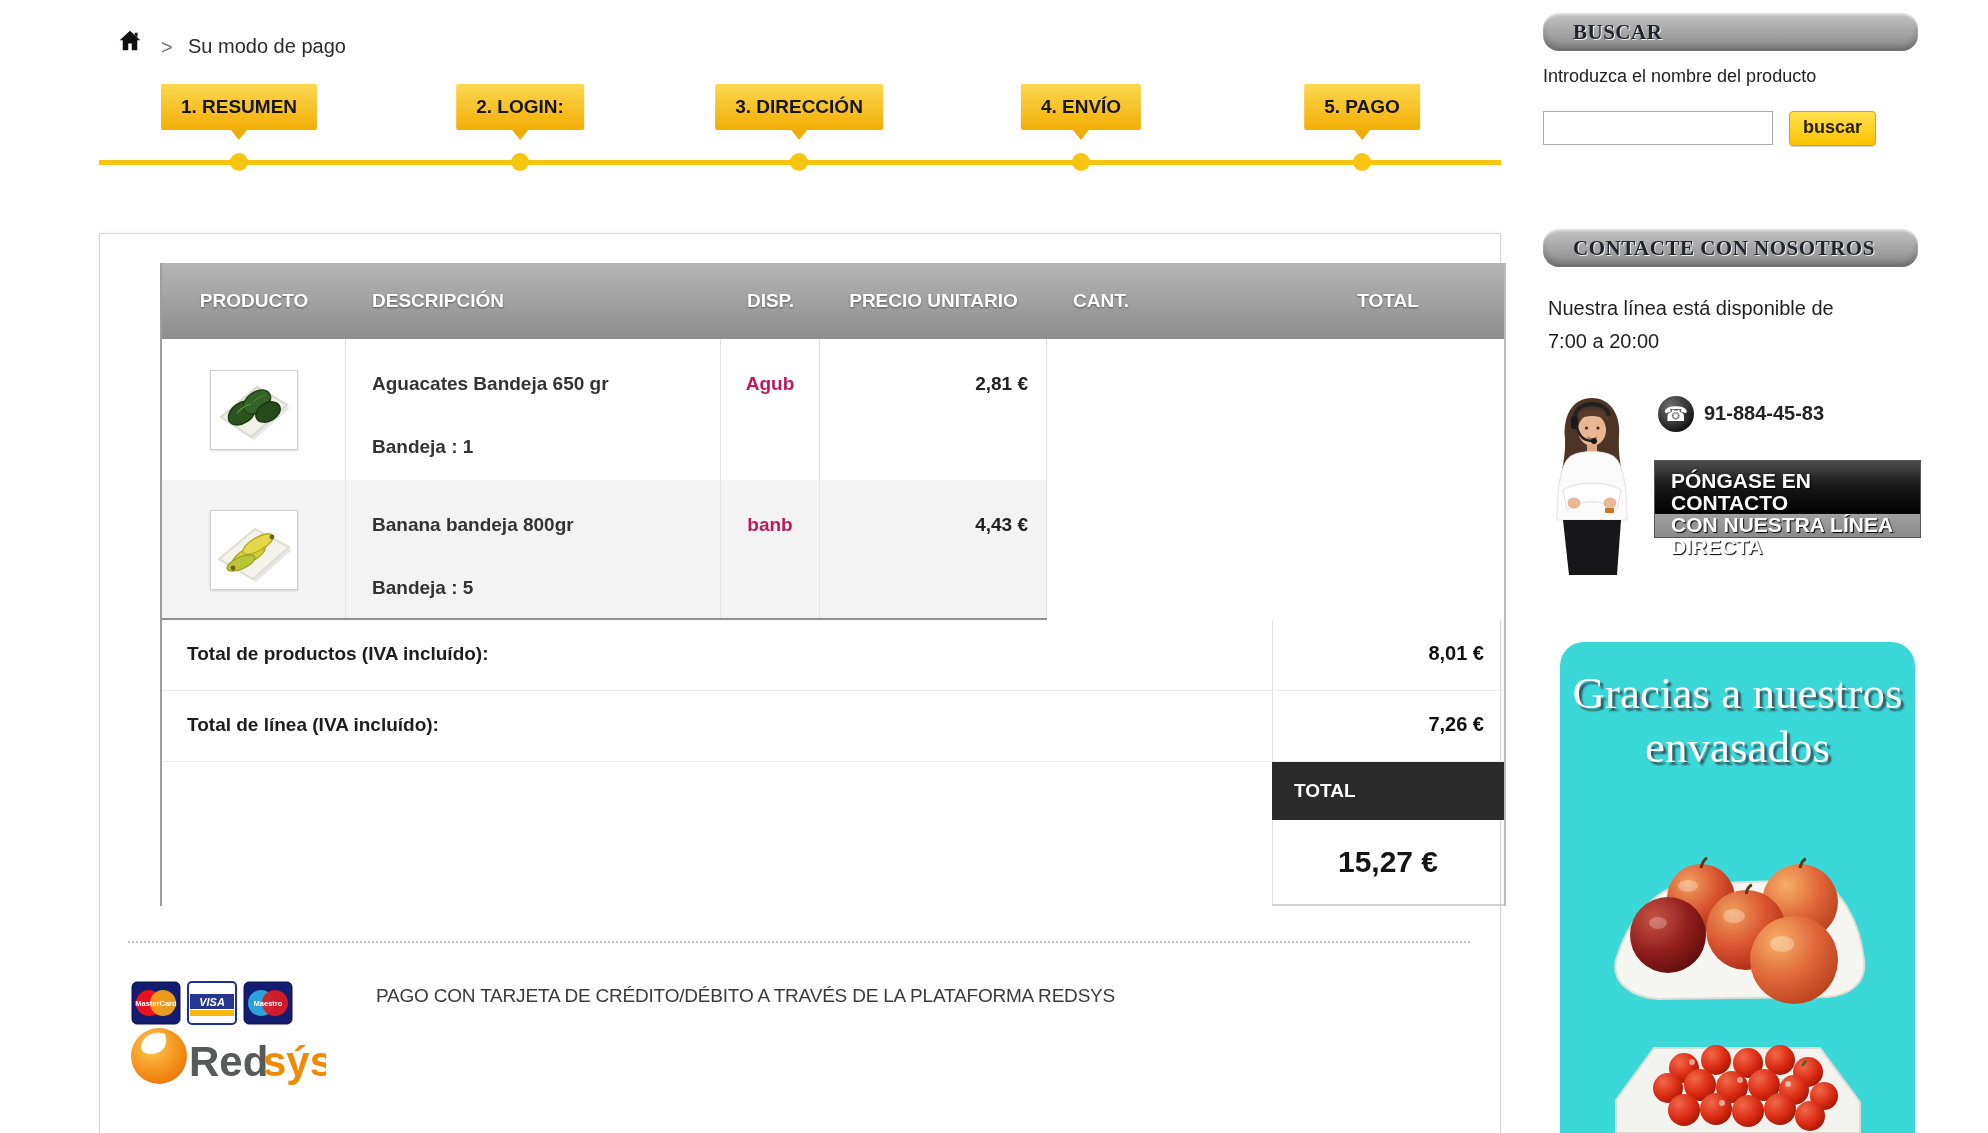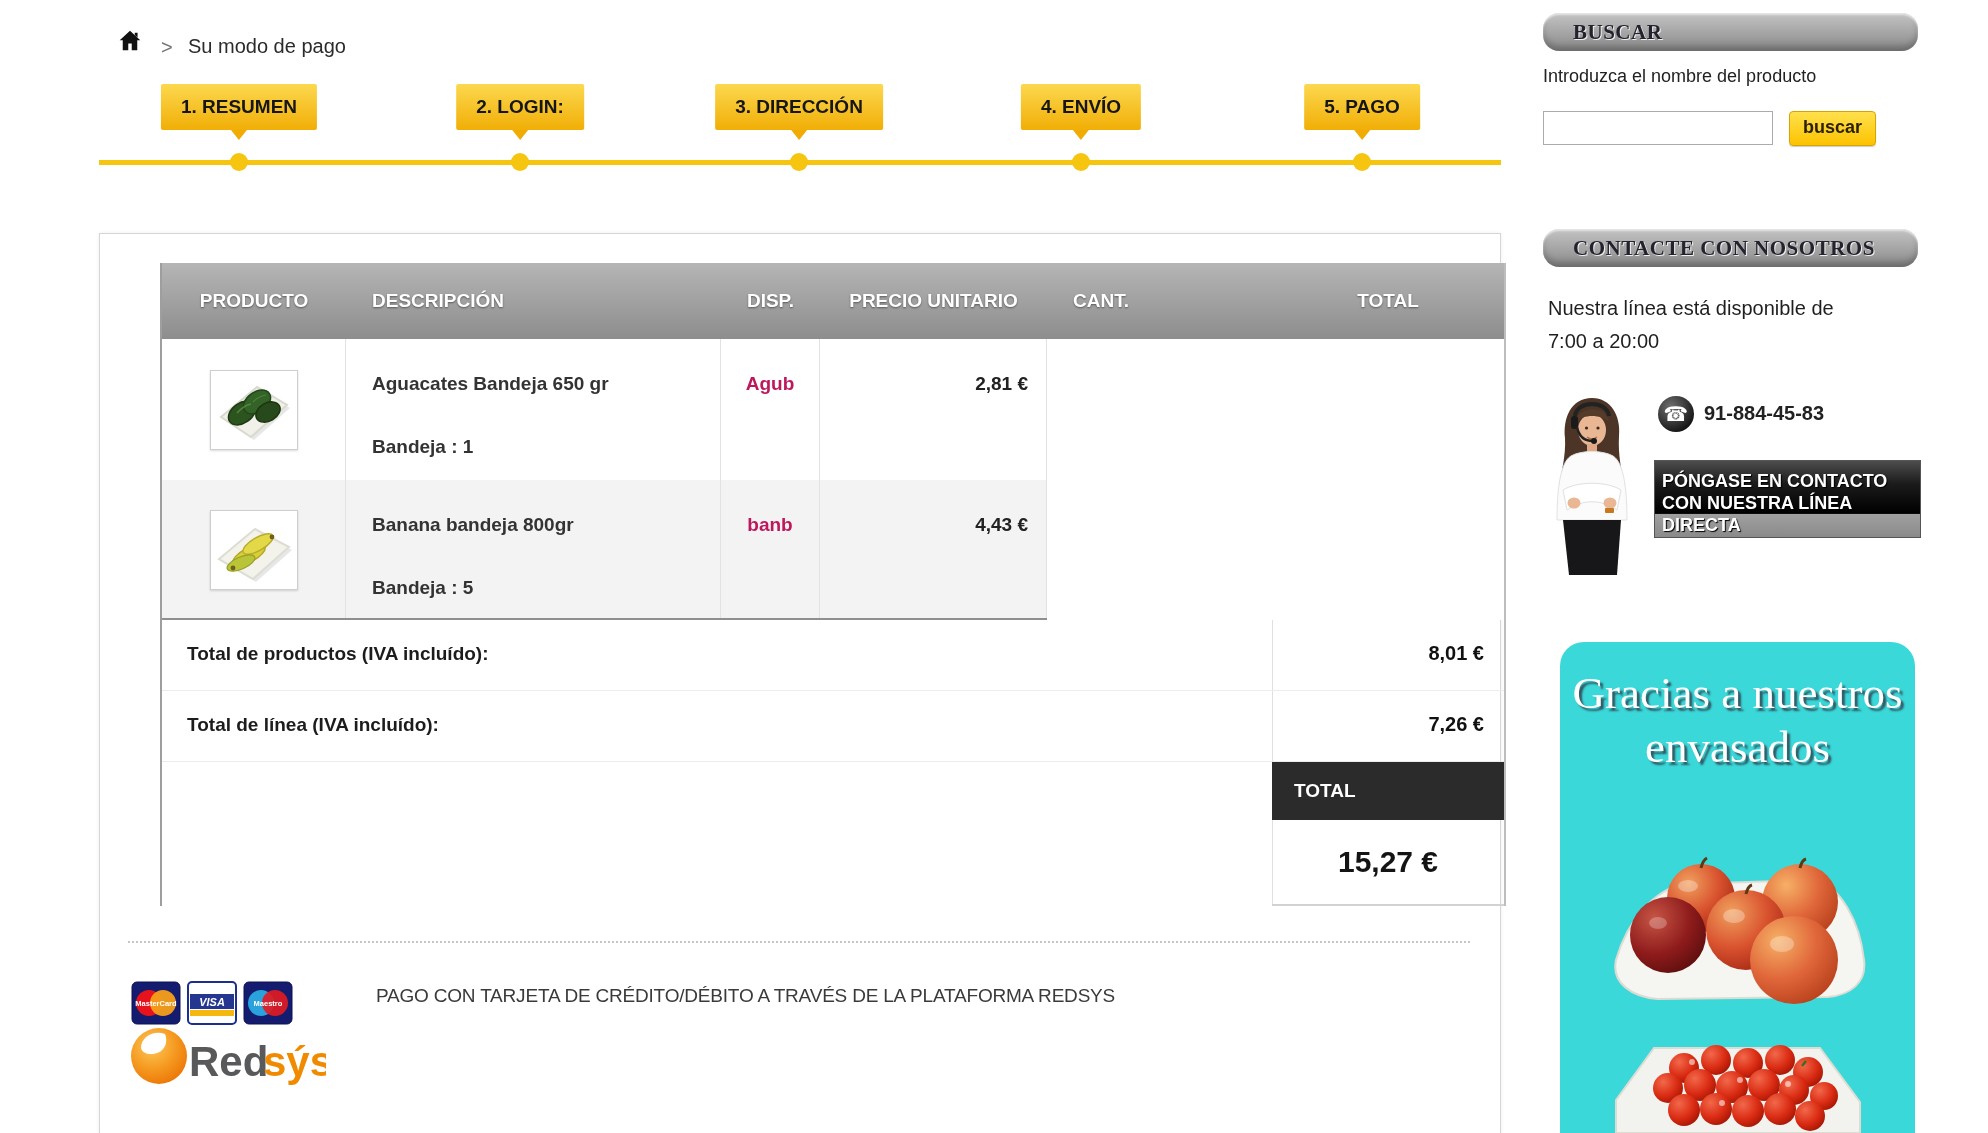--- a/index.html
+++ b/index.html
@@ -64,21 +64,21 @@
   .search-btn{position:absolute;left:1789px;top:111px;width:85px;height:33px;border:1px solid #d9a300;
       border-radius:4px;background:linear-gradient(#ffe14d,#fcc200);font-weight:bold;font-size:18px;
       color:#2b2100;text-align:center;line-height:31px;cursor:pointer;box-shadow:0 1px 1px rgba(0,0,0,.2);}
   .avail{position:absolute;left:1548px;top:292px;font-size:20px;color:#1f1f1f;line-height:33px;}
   .phone-circle{position:absolute;left:1658px;top:396px;width:36px;height:36px;border-radius:50%;
       background:radial-gradient(circle at 35% 30%,#6f6f6f,#161616 75%);color:#fff;font-size:20px;
       text-align:center;line-height:36px;}
   .phone-num{position:absolute;left:1704px;top:402px;font-weight:bold;font-size:20px;color:#222;}
   .hotline-btn{position:absolute;left:1654px;top:460px;width:267px;height:78px;box-sizing:border-box;
       background:linear-gradient(#4d4d4d 0%,#1b1b1b 30%,#000 69%,#a0a0a0 70%,#8a8a8a 100%);
-      color:#fff;font-weight:bold;font-size:18px;line-height:22px;padding:9px 7px;
+      color:#fff;font-weight:bold;font-size:21px;line-height:22px;padding:9px 16px;
       text-shadow:1px 1px 1px #000;cursor:pointer;border:1px solid #555;}
   .banner{position:absolute;left:1560px;top:642px;width:355px;height:491px;background:#3bd8d9;
       border-radius:24px 24px 0 0;overflow:hidden;}
   .banner-title{margin-top:24px;text-align:center;font-family:"Liberation Serif","DejaVu Serif",serif;
       font-size:45px;color:#fff;line-height:54px;text-shadow:3px 3px 2px rgba(45,45,60,.75);}
 </style>
 </head>
 <body>
 
 <div id="stage">

